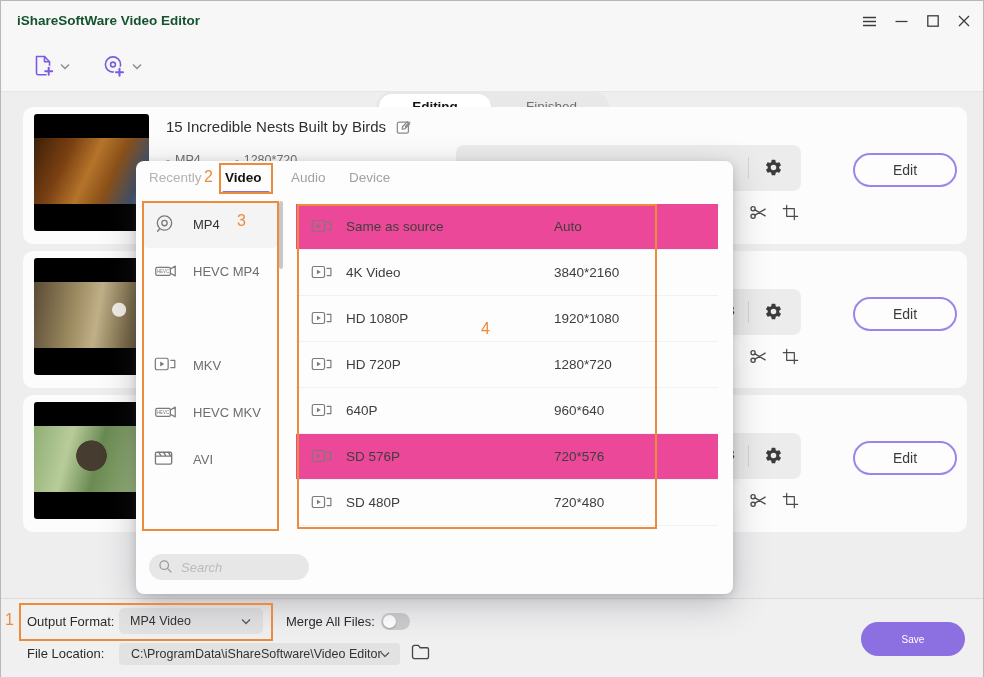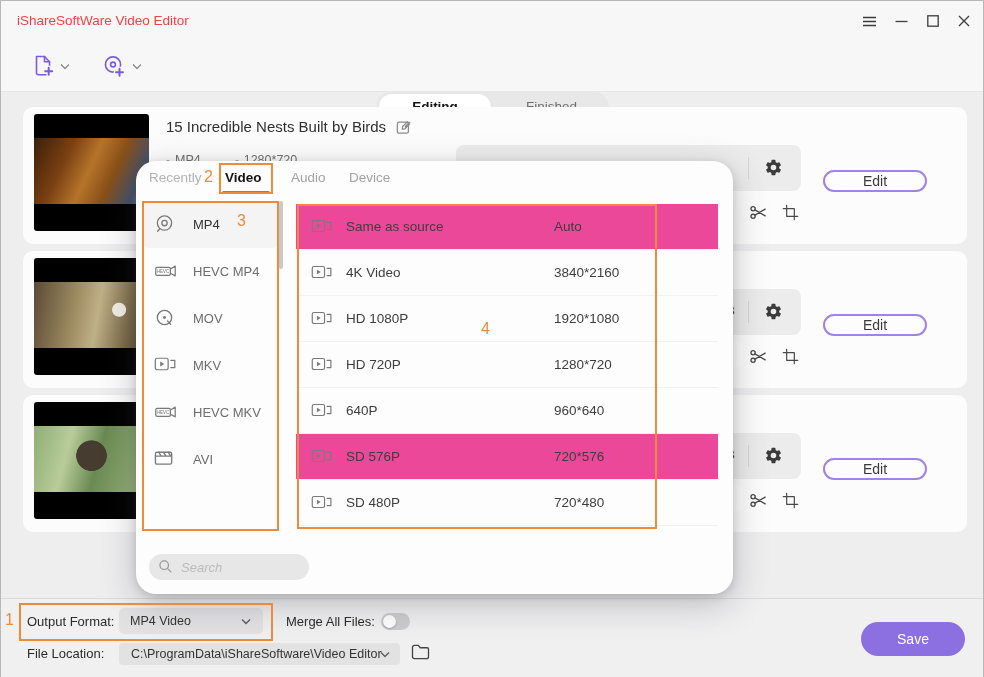--- a/index.html
+++ b/index.html
@@ -7,21 +7,21 @@
     width:984px;height:677px;overflow:hidden;position:relative;
     font-family:"Liberation Sans",sans-serif;
     background:#efeeef;
   }
   svg{display:block;}
   .stroke-ic{fill:none;stroke:#7a7a7a;stroke-width:1.4;stroke-linecap:round;stroke-linejoin:round;}
 
   
   #window{position:absolute;inset:0;border:1px solid #b9b8b9;box-sizing:border-box;background:#efeeef;}
   #titlebar{position:absolute;left:0;top:0;right:0;height:40px;background:#f8f7f8;border-bottom:1px solid #e9e8e9;}
-  #app-title{position:absolute;left:16px;top:12px;font-size:13.5px;color:#ef4444;}
+  #app-title{position:absolute;left:16px;top:12px;font-size:13.5px;color:#14532d;font-weight:bold;}
   .winbtn{position:absolute;top:8px;width:26px;height:24px;display:flex;align-items:center;justify-content:center;cursor:default;}
   .winbtn svg{stroke:#3c3c3c;fill:none;stroke-width:1.3;}
   #toolbar{position:absolute;left:0;top:40px;right:0;height:50px;background:#f8f7f8;border-bottom:1px solid #e7e6e7;}
   .toolbtn{position:absolute;top:12px;display:flex;align-items:center;gap:5px;}
   .toolbtn svg.main{stroke:#7b5ce0;fill:none;stroke-width:1.6;stroke-linecap:round;stroke-linejoin:round;}
   
   #seg{position:absolute;left:375px;top:50px;width:233px;height:32px;background:#e9e8e9;border-radius:16px;}
   #seg .segpill{position:absolute;left:3px;top:3px;width:112px;height:26px;background:#ffffff;border-radius:13px;box-shadow:0 1px 2px rgba(0,0,0,.08);}
   #seg .seglab{position:absolute;top:8px;font-size:13.5px;}
   #seg .active{left:0;width:118px;text-align:center;font-weight:bold;color:#141414;}
@@ -34,26 +34,26 @@
   .t1 .img{background:linear-gradient(115deg,#3d2008 0%,#7a4012 28%,#b5742a 48%,#8a5018 66%,#41506a 86%,#6a7a8a 100%);}
   .t2 .img{background:radial-gradient(circle at 74% 42%,#f0ede5 0 7%,rgba(0,0,0,0) 8%),linear-gradient(100deg,#5a4a35,#9c8a60 35%,#c0b088 55%,#7a6a48 80%,#4a4032 100%);}
   .t3 .img{background:radial-gradient(circle at 50% 45%,#463c30 0 22%,rgba(0,0,0,0) 23%),linear-gradient(105deg,#8fae74,#b8cc9a 30%,#6a8a52 55%,#95b079 90%);}
   .vtitle{position:absolute;left:143px;top:11px;font-size:15px;color:#2f2f2f;display:flex;align-items:center;gap:10px;}
   .vmeta{position:absolute;left:143px;top:46px;font-size:12.5px;color:#6f6f6f;display:flex;align-items:center;gap:8px;}
   .vmeta .dot{width:4px;height:4px;border-radius:50%;background:#9a9a9a;display:inline-block;margin-right:5px;}
   .fmtbar{position:absolute;left:433px;top:38px;width:345px;height:46px;background:#ececec;border-radius:8px;}
   .fmtbar .frag{position:absolute;right:66px;top:14px;font-size:13px;color:#3d3d3d;}
   .fmtbar .vdiv{position:absolute;right:52px;top:12px;width:1px;height:22px;background:#d4d4d4;}
   .fmtbar .gear{position:absolute;right:18px;top:13px;}
-  .edit-btn{position:absolute;left:800px;top:46px;width:104px;height:22px;background:#fdfdfd;border:2px solid #9d84ea;border-radius:18px;font-size:14px;color:#3a3a3a;display:flex;align-items:center;justify-content:center;box-sizing:border-box;margin-top:17px;}
+  .edit-btn{position:absolute;left:830px;top:46px;width:104px;height:34px;background:#fdfdfd;border:2px solid #9d84ea;border-radius:18px;font-size:14px;color:#3a3a3a;display:flex;align-items:center;justify-content:center;box-sizing:border-box;}
   .rowtools{position:absolute;left:726px;top:96px;display:flex;gap:14px;align-items:center;}
   .sliver{position:absolute;left:702px;top:90px;width:18px;height:26px;background:#ffffff;border-radius:6px;}
 
   
-  #popup{position:absolute;left:135px;top:160px;width:597px;height:433px;background:#fdfdfd;border-radius:20px;box-shadow:0 10px 35px rgba(60,60,70,.30),0 2px 8px rgba(60,60,70,.18);z-index:50;}
+  #popup{position:absolute;left:135px;top:160px;width:597px;height:433px;background:#fdfdfd;border-radius:8px;box-shadow:0 10px 35px rgba(60,60,70,.30),0 2px 8px rgba(60,60,70,.18);z-index:50;}
   .ptab{position:absolute;top:9px;font-size:13.5px;}
   #tab-recently{left:13px;color:#b3b1b1;}
   #tab-video{left:89px;color:#141414;font-weight:bold;}
   #tab-audio{left:155px;color:#a3a1a1;}
   #tab-device{left:213px;color:#a3a1a1;}
   #tab-underline{position:absolute;left:86px;top:30px;width:48px;height:3px;background:#8a6fe0;border-radius:2px;}
   .side-row{position:absolute;left:6px;width:136px;height:47px;}
   .side-row.sel{background:#f4f4f4;border-radius:6px;}
   .side-row .fic{position:absolute;left:12px;top:12px;}
   .side-row .flab{position:absolute;left:51px;top:16px;font-size:13px;color:#6e6e6e;}
@@ -70,21 +70,21 @@
   #pop-search input::placeholder{color:#bcbabc;}
 
   
   #bottombar{position:absolute;left:0;top:597px;right:0;height:80px;background:#f1f0f1;border-top:1px solid #dcdbdc;z-index:10;}
   .blabel{position:absolute;font-size:13px;color:#2b2b2b;}
   .pill{position:absolute;background:#e3e2e3;border-radius:5px;box-sizing:border-box;}
   .pill .ptext{position:absolute;left:11px;font-size:12.5px;color:#333;white-space:nowrap;}
   .pill .chev{position:absolute;}
   #toggle{position:absolute;left:380px;top:14px;width:29px;height:17px;background:#cdccce;border-radius:9px;}
   #toggle .knob{position:absolute;left:2px;top:2px;width:13px;height:13px;background:#fff;border-radius:50%;box-shadow:0 1px 2px rgba(0,0,0,.25);}
-  #save-btn{position:absolute;left:860px;top:23px;width:104px;height:34px;background:#8c70e2;border-radius:17px;color:#fff;font-size:14px;display:flex;align-items:center;justify-content:center;}
+  #save-btn{position:absolute;left:860px;top:23px;width:104px;height:34px;background:#8c70e2;border-radius:17px;color:#fff;font-size:10px;display:flex;align-items:center;justify-content:center;}
   #folder-btn{position:absolute;left:410px;top:45px;}
 
   
   .anno-box{position:absolute;border:2px solid #ed8b3d;z-index:70;pointer-events:none;}
   .anno-num{position:absolute;color:#ed8b3d;font-size:16px;z-index:71;}
 </style>
 </head>
 <body>
 
 <div id="window">
@@ -250,28 +250,20 @@
       <span class="flab">MP4</span>
     </div>
     <div class="side-row" style="top:87px">
       <svg class="fic stroke-ic" width="23" height="22" viewBox="0 0 26 22">
         <path d="M18.5 8.8L24 5.5V16.5L18.5 13.5"></path>
           <rect x="2" y="7" width="16.5" height="9" rx="1.5"></rect>
         <text x="10.2" y="13.6" font-size="5" text-anchor="middle" fill="#7a7a7a" stroke="none">HEVC</text>
       </svg>
       <span class="flab">HEVC MP4</span>
     </div>
-    <div class="side-row" style="top:134px">
-      <svg class="fic stroke-ic" width="21" height="22" viewBox="0 0 22 22">
-        <circle cx="11" cy="10.5" r="7.5"></circle>
-          <circle cx="11" cy="10.5" r="1.5" fill="#7a7a7a" stroke="none"></circle>
-          <path d="M14 14l3.4 3.6"></path>
-      </svg>
-      <span class="flab">MOV</span>
-    </div>
     <div class="side-row" style="top:181px">
       <svg class="fic stroke-ic" width="23" height="20" viewBox="0 0 26 20">
         <rect x="1.5" y="3.5" width="14.5" height="13" rx="2"></rect>
           <path d="M7 7.3l4.6 2.7L7 12.7z" fill="#7a7a7a" stroke="none"></path>
           <path d="M19 5.8h4.5v8.4H19"></path>
       </svg>
       <span class="flab">MKV</span>
     </div>
     <div class="side-row" style="top:275px">
       <svg class="fic stroke-ic" width="21" height="20" viewBox="0 0 22 20">

